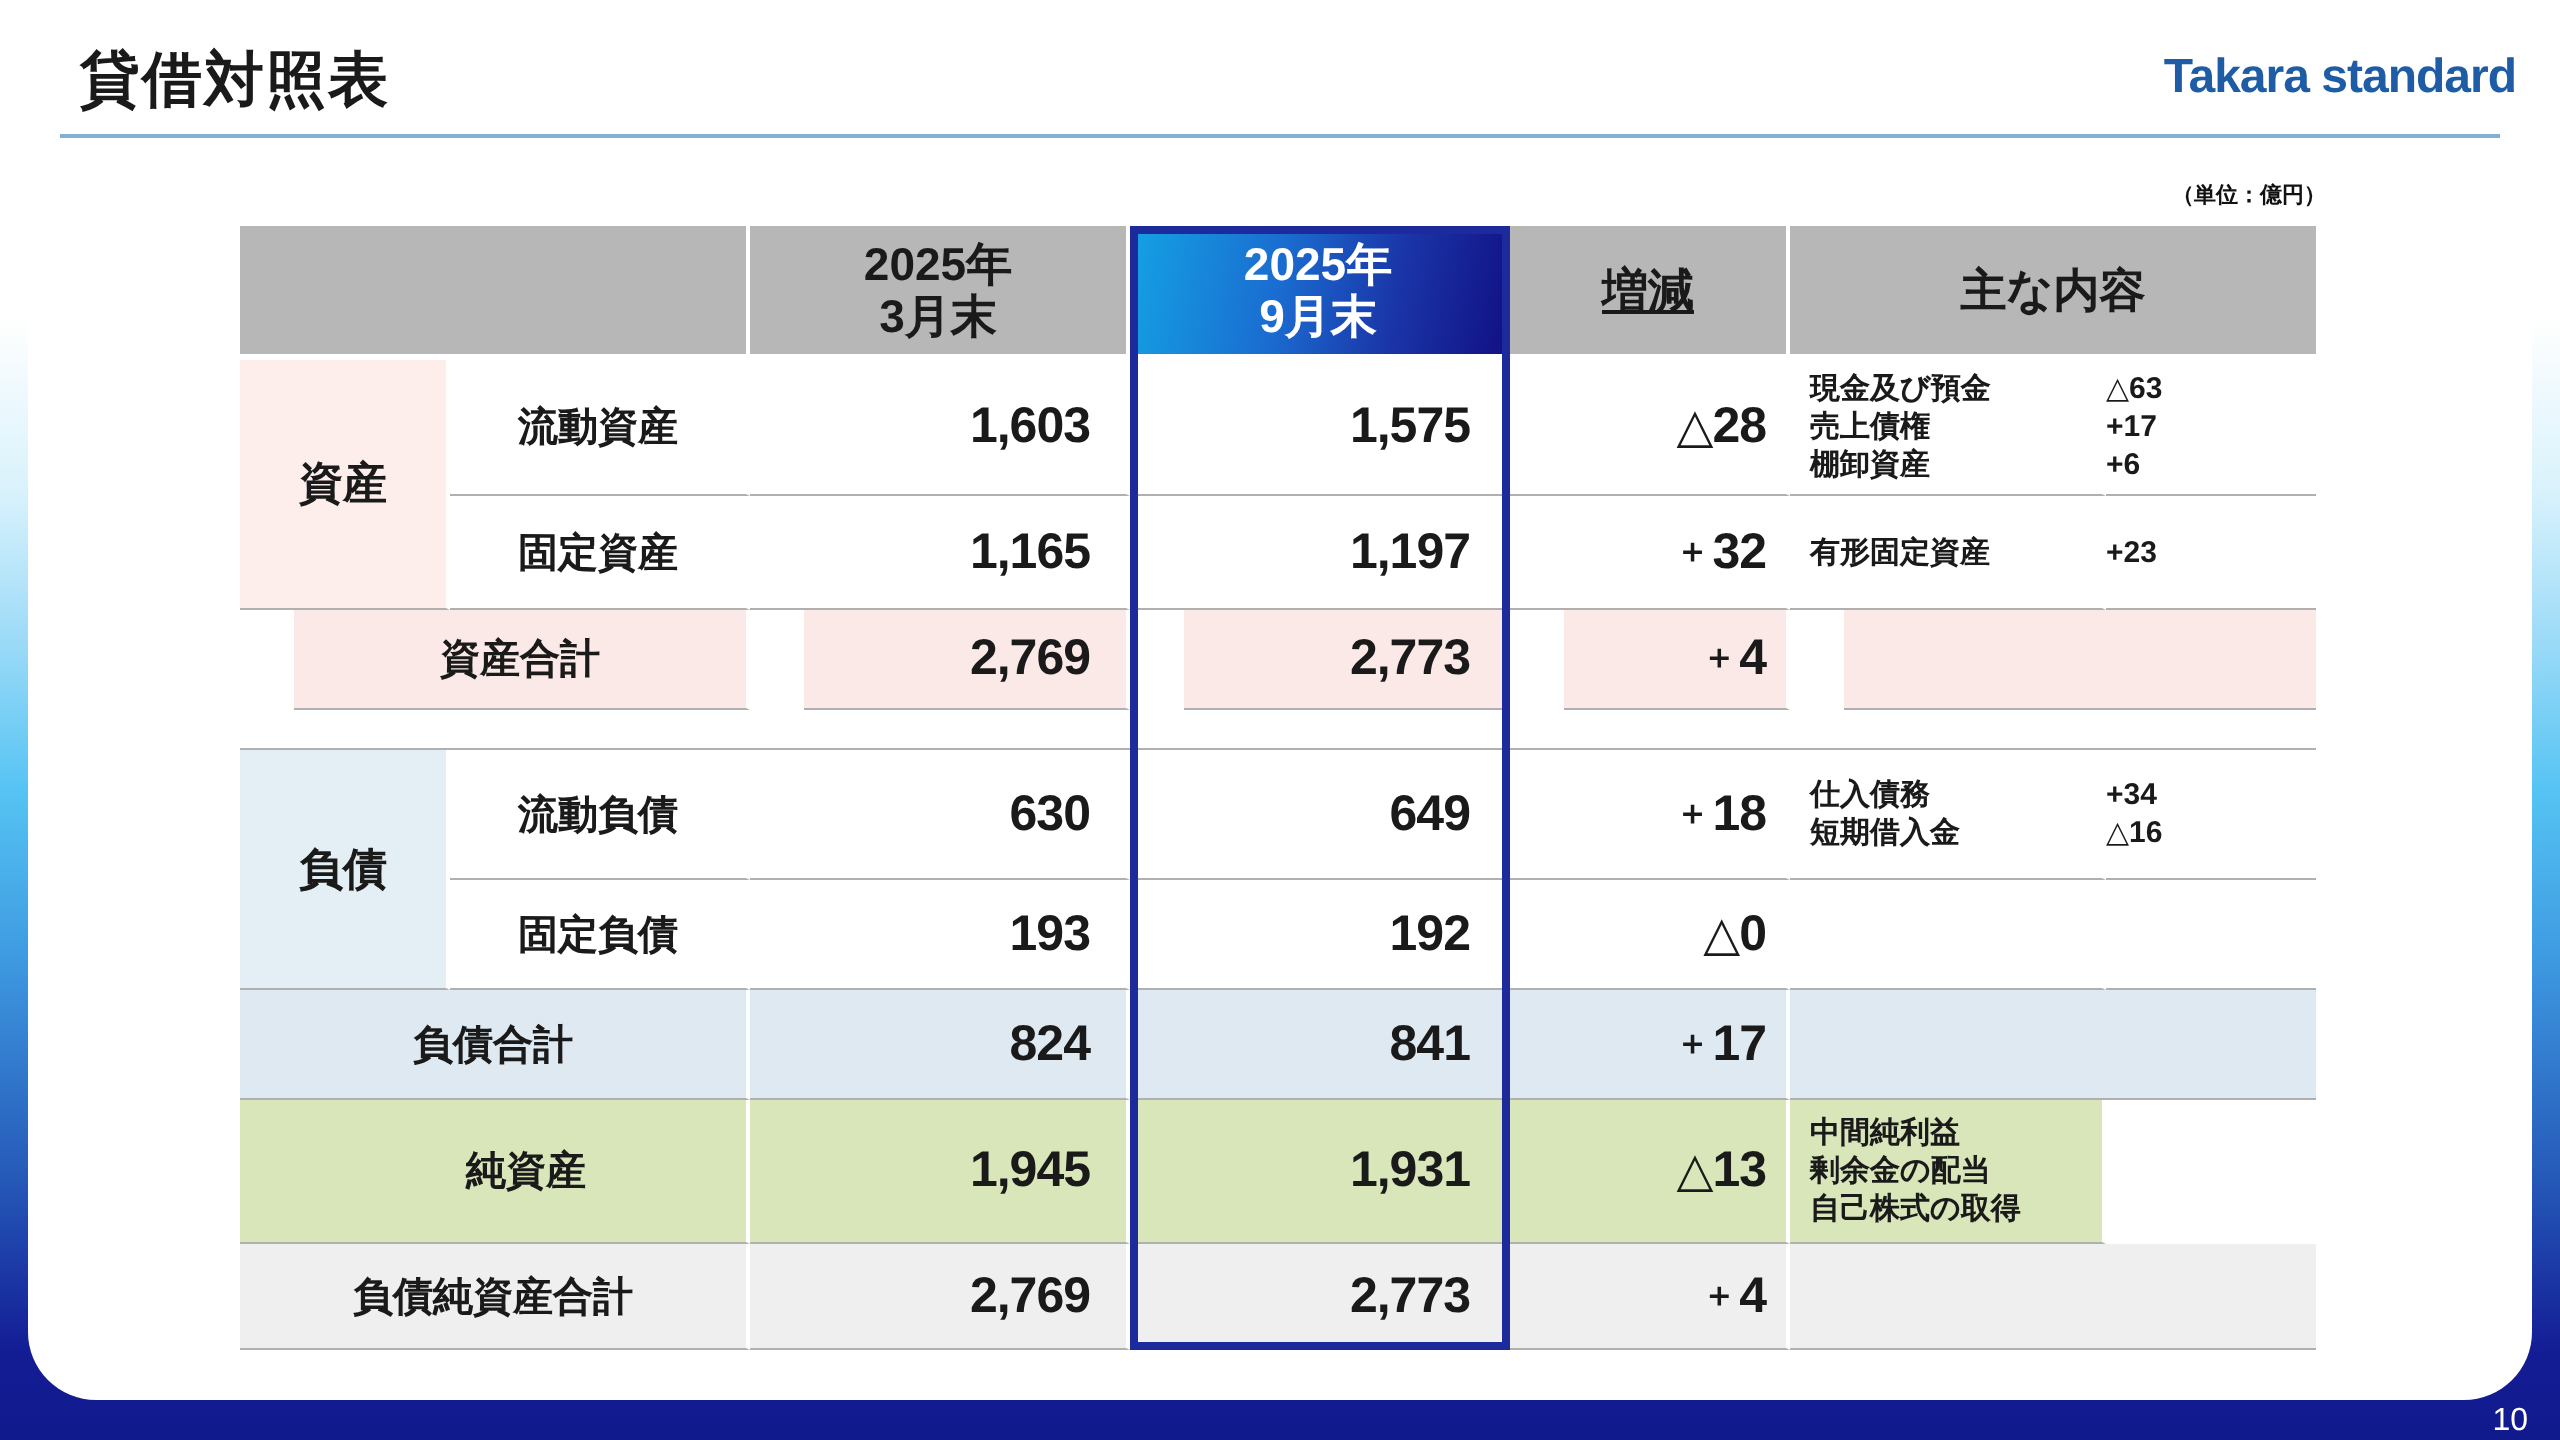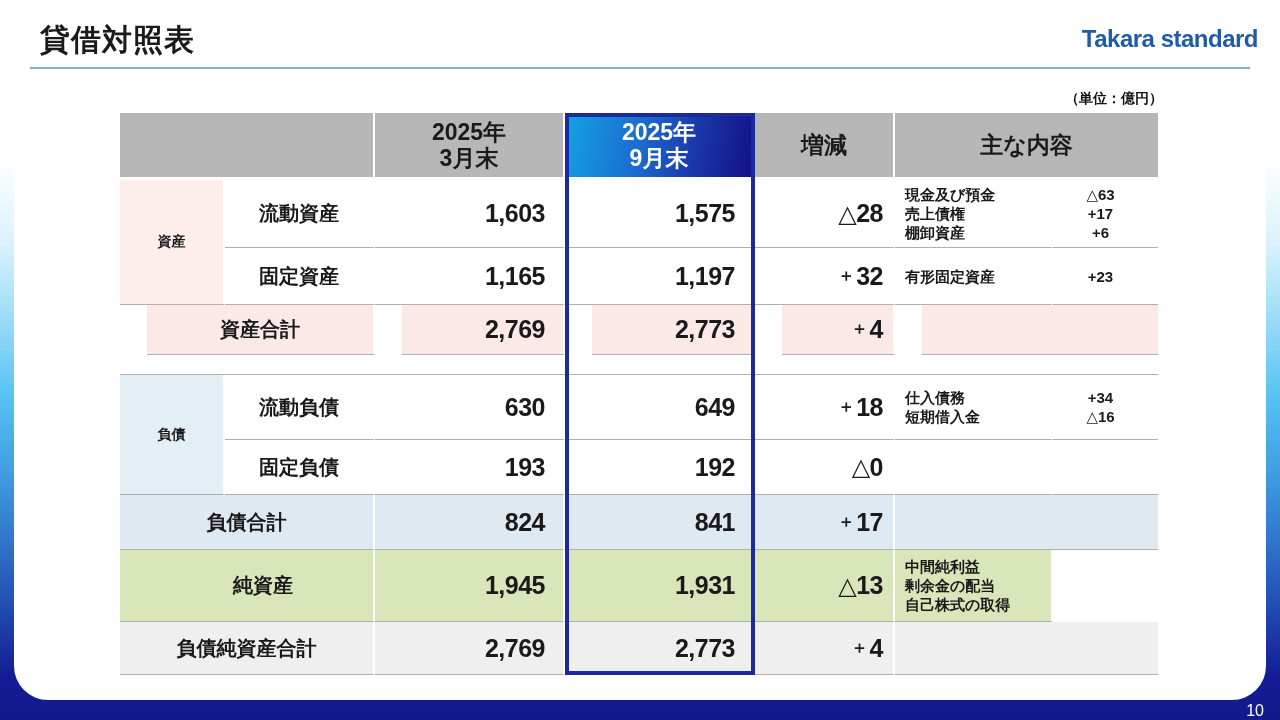--- a/index.html
+++ b/index.html
@@ -11,49 +11,49 @@
     background:linear-gradient(180deg,#ffffff 0%,#ffffff 22%,#d9f2fc 34%,#9fdcf8 44%,#55c3f3 55%,#3f9ce2 66%,#2558b8 82%,#131c94 94%,#111a8c 100%);
   }
   .content-area {
     position:absolute; left:14px; right:14px; top:0; bottom:20px;
     background:#ffffff; border-radius:0 0 34px 34px;
   }
 
   .page-title { position:absolute; left:40px; top:20px; font-size:30px; font-weight:bold; color:#1a1a1a; letter-spacing:1px; }
   .title-rule { position:absolute; left:30px; top:67px; width:1220px; height:2px; background:#85afd2; }
   .logo { position:absolute; top:25px; right:22px; font-size:24px; font-weight:bold; color:#1e5ca6; letter-spacing:-0.5px; }
-  .unit-note { position:absolute; top:90px; right:117px; font-size:14px; font-weight:bold; color:#111; }
+  .unit-note { position:absolute; top:90px; right:117px; font-size:11px; font-weight:bold; color:#111; }
   .page-number { position:absolute; right:16px; bottom:0px; font-size:16px; font-weight:normal; color:#ffffff; }
 
   .tbl {
     position:absolute; left:120px; top:113px;
     display:grid;
     grid-template-columns:105px 150px 190px 190px 140px 158px 105px;
     grid-template-rows:67px 68px 57px 50px 20px 65px 55px 55px 72px 53px;
   }
   .c { display:flex; align-items:center; border-right:2px solid #ffffff; color:#1a1a1a; }
   .last { border-right:none; }
   .bline { border-bottom:1px solid #b0b0b0; }
   .hdr {
     background:#b7b7b7; justify-content:center; text-align:center;
     font-weight:bold; font-size:23px; line-height:26px; border-bottom:3px solid #ffffff;
   }
   .hdr-current {
     background:linear-gradient(100deg,#14a2e4 0%,#1a6cd0 40%,#1a35a8 70%,#111184 100%);
     color:#ffffff;
   }
-  .cat  { justify-content:center; font-weight:bold; font-size:14px; }
+  .cat  { justify-content:center; font-weight:bold; font-size:22px; }
   .lbl  { justify-content:center; font-weight:bold; font-size:20px; }
   .num  { justify-content:flex-end; padding-right:18px; font-weight:bold; font-size:25px; letter-spacing:-0.5px; }
   .chg  { justify-content:flex-end; padding-right:10px; font-weight:bold; font-size:25px; letter-spacing:-0.5px; }
   .sign { font-size:24px; }
   .sign.plus { font-size:17px; margin-right:2px; position:relative; top:-1px; }
   .dnames { flex-direction:column; align-items:flex-start; justify-content:center; padding-left:10px;
             font-size:15px; font-weight:bold; line-height:19px; }
-  .dvals  { flex-direction:column; align-items:center; justify-content:center; padding-right:10px;
+  .dvals  { flex-direction:column; align-items:flex-start; justify-content:center; padding-right:10px;
             font-size:15px; font-weight:bold; line-height:19px; }
 
   .bg-pink   { background:#fdeeec; }
   .bg-pink2  { background:#fbe9e7;margin-left:27px; }
   .bg-blue   { background:#e4eef5; }
   .bg-blue2  { background:#dfe9f1;text-align:center; }
   .bg-green  { background:#d8e6ba; }
   .bg-gray2  { background:#efefef; }
   .bg-white  { background:#ffffff; }
 
@@ -77,21 +77,21 @@
 
     <div class="c hdr" style="grid-column:1/3;grid-row:1;"></div>
     <div class="c hdr" style="grid-column:3;grid-row:1;">
       <span><span>2025年</span><br>
       <span>3月末</span></span>
     </div>
     <div class="c hdr hdr-current" style="grid-column:4;grid-row:1;">
       <span><span>2025年</span><br>
       <span>9月末</span></span>
     </div>
-    <div class="c hdr" style="grid-column:5;grid-row:1;">増減</div>
+    <div class="c hdr" style="grid-column:5;grid-row:1;text-decoration:underline;">増減</div>
     <div class="c hdr last" style="grid-column:6/8;grid-row:1;">主な内容</div>
 
     <div class="c cat bg-pink bline" style="grid-column:1;grid-row:2/4;">資産</div>
 
     <div class="c lbl bg-white bline" style="grid-column:2;grid-row:2;">流動資産</div>
     <div class="c num bg-white bline" style="grid-column:3;grid-row:2;">1,603</div>
     <div class="c num bg-white bline" style="grid-column:4;grid-row:2;">1,575</div>
     <div class="c chg bg-white bline" style="grid-column:5;grid-row:2;">
       <span class="sign">△</span>
         <span>28</span>

